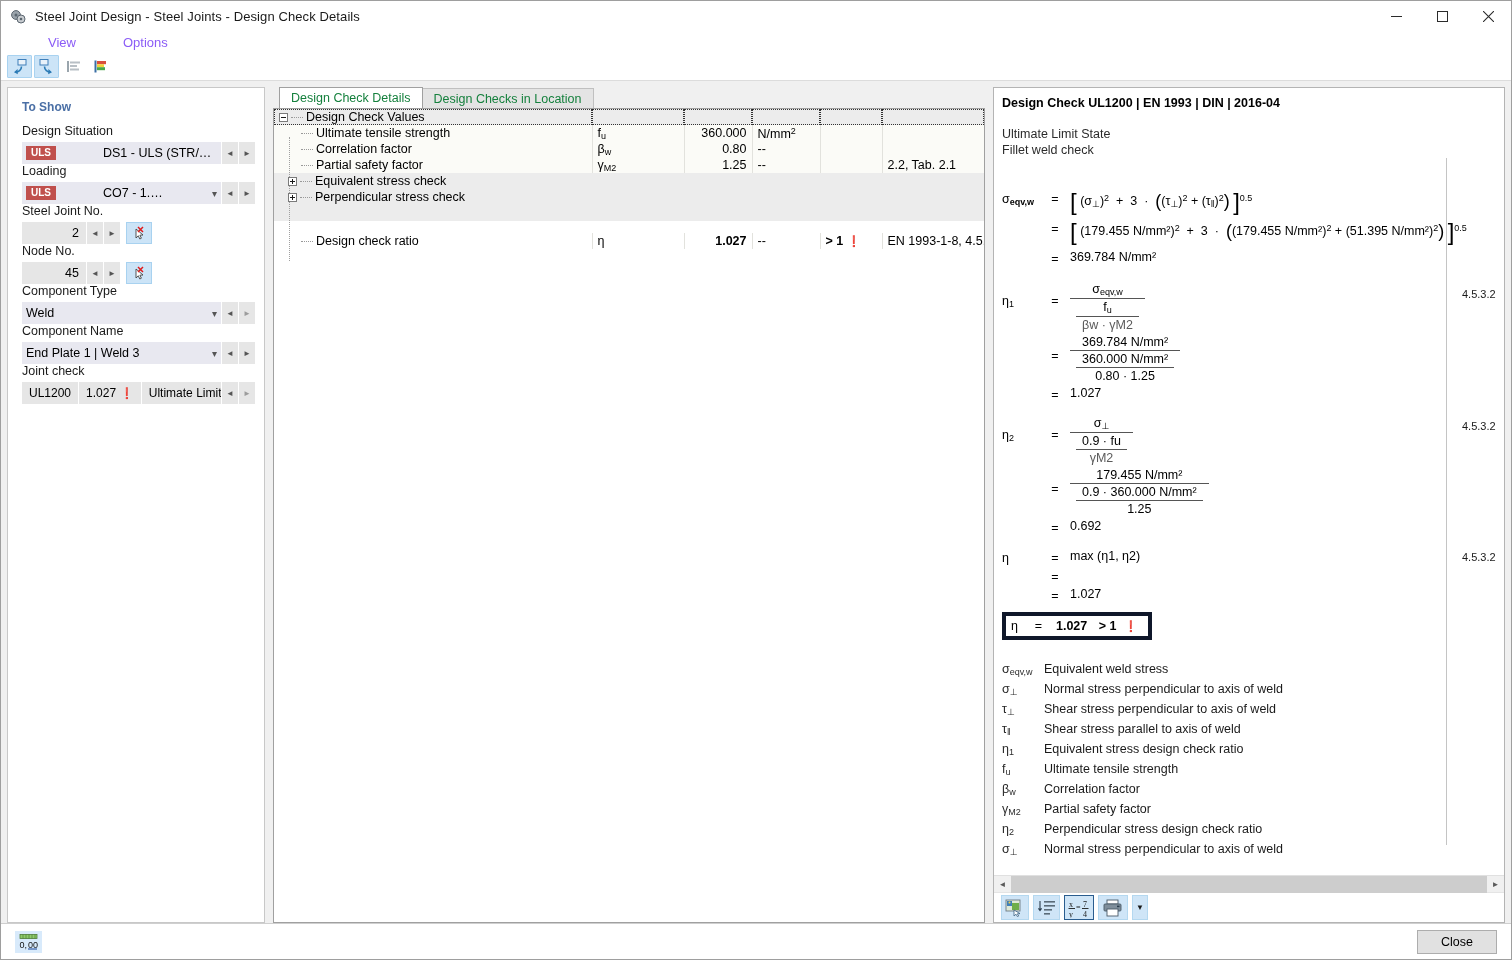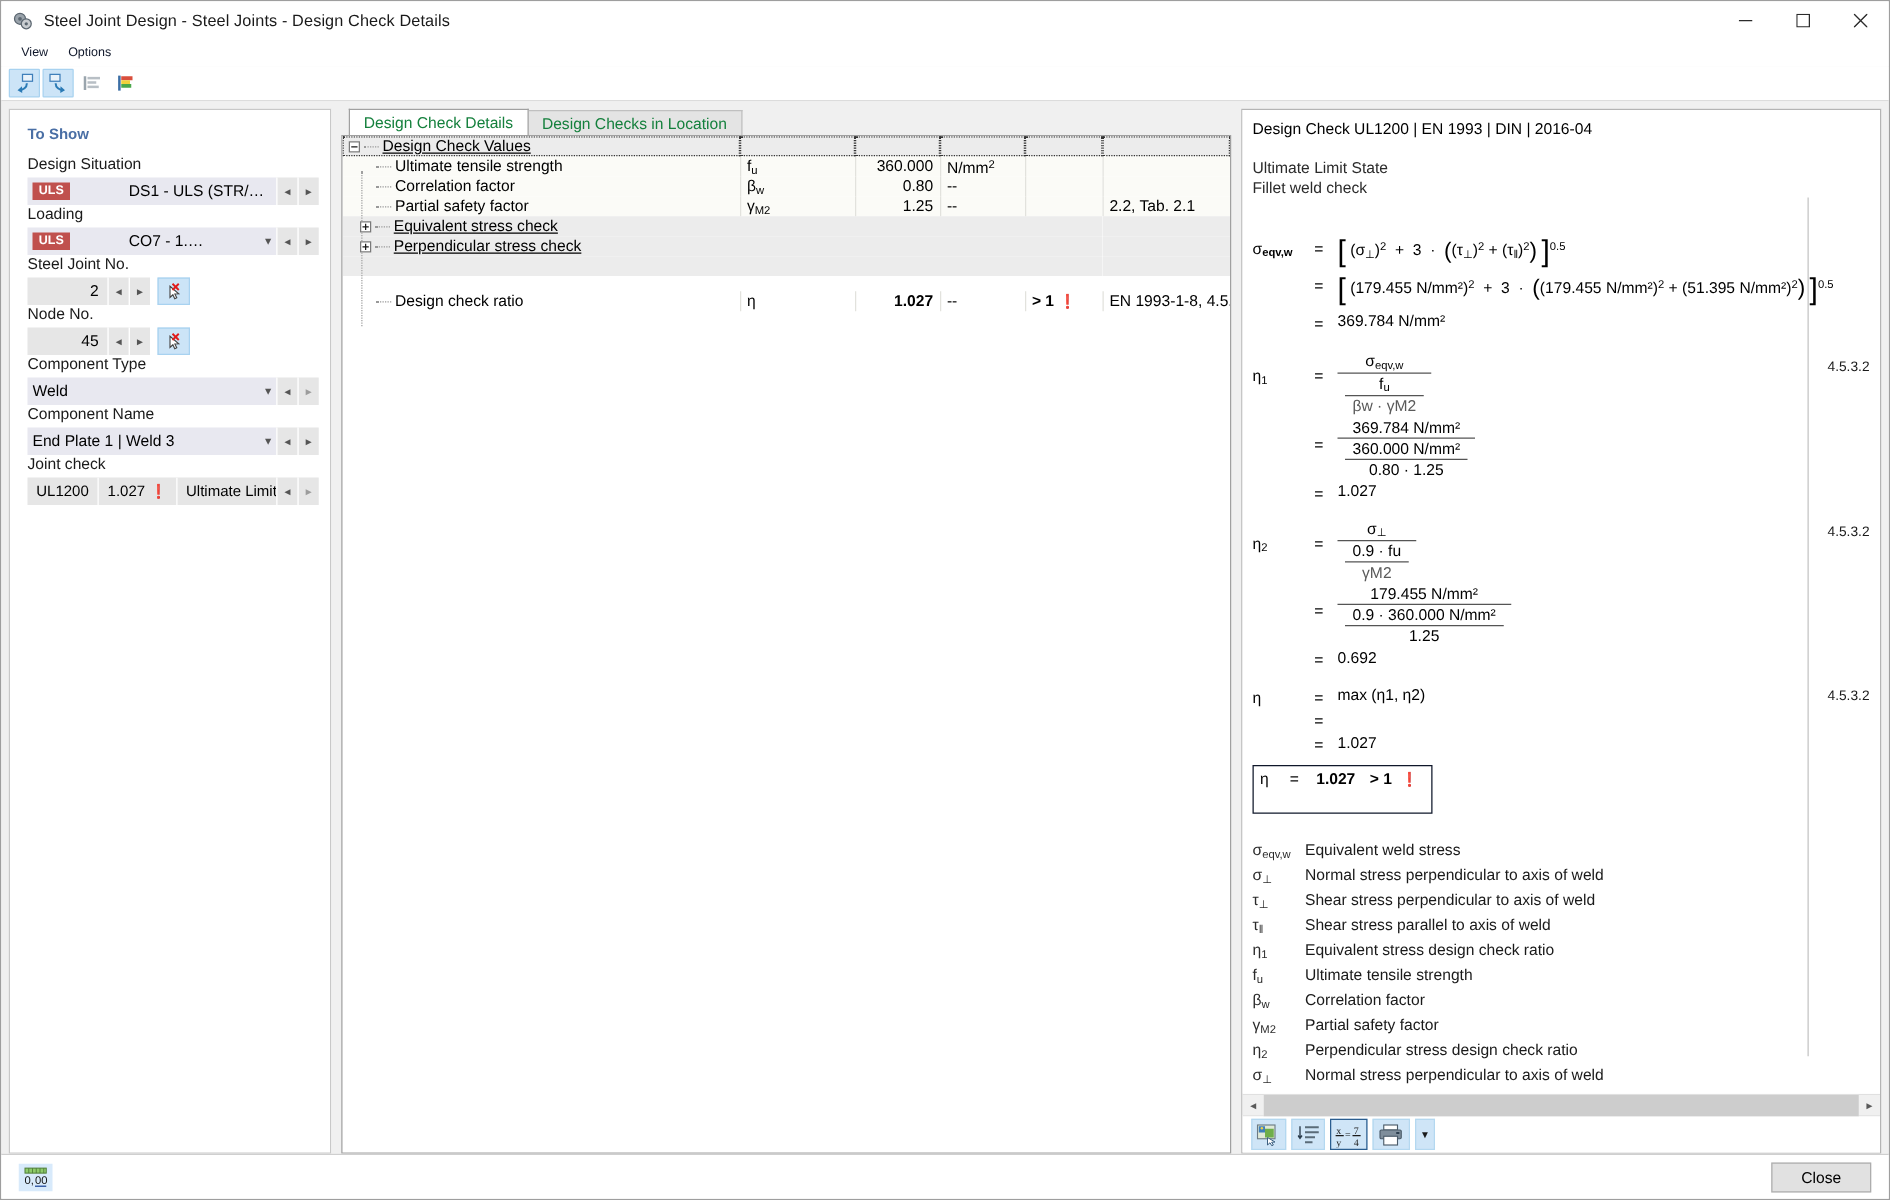--- a/index.html
+++ b/index.html
@@ -50,23 +50,24 @@
   }
 
   
   .menubar {
     height: 21px; min-height: 21px;
     background: #ffffff;
     display: flex; align-items: center;
     padding-left: 8px;
   }
   .menuitem {
-    font-size: 10px;
+    font-size: 13px;
     padding: 2px 8px;
-    color: #0f172a;
+    color: #8b5cf6;
+    margin-left: 31px;
   }
 
   
   .toolbar {
     height: 28px; min-height: 28px;
     background: #ffffff;
     display: flex; align-items: center;
     padding-left: 6px;
     border-bottom: 1px solid #dcdcdc;
   }
@@ -200,21 +201,21 @@
     white-space: nowrap;
     overflow: hidden;
   }
   .col-name  { width: 318px; }
   .col-sym   { width: 92px;  }
   .col-val   { width: 68px;  text-align: right; }
   .col-unit  { width: 68px;  }
   .col-cmp   { width: 62px;  }
   .col-ref   { width: auto;  }
 
-  tr.group td { background: #ececec; text-decoration: underline; }
+  tr.group td { background: #ececec; }
   tr.group td.col-name { font-weight: normal; }
   tr.rowA td { background: #fbfbf7; }
   tr.rowB td { background: #ffffff; }
   tr.spacer td { background: #ececec; height: 16px; }
   tr.blank td  { background: #ffffff; height: 12px; }
   .cell-b { border-right: 1px solid #e2e2dd; }
   .expander {
     display: inline-block;
     width: 9px; height: 9px;
     border: 1px solid #7a7a7a;
@@ -246,43 +247,43 @@
     display: flex; flex-direction: column;
     margin-left: 8px;
   }
   .doc {
     flex: 1; min-height: 0;
     position: relative;
     overflow: hidden;
     padding: 8px 0 0 8px;
     background: #ffffff;
   }
-  .doc-title { font-size: 12.5px; font-weight: normal; margin-bottom: 16px; }
+  .doc-title { font-size: 12.5px; font-weight: bold; margin-bottom: 16px; }
   .doc-sub { font-size: 12.5px; line-height: 16px; color: #2b2b2b; }
   .ref-divider {
     position: absolute; left: 452px; top: 70px; bottom: 30px;
     border-left: 1px solid #c4c4c4;
   }
   .refmark { position: absolute; left: 460px; font-size: 11px; color: #1a1a1a; }
 
   .mathblock { position: relative; margin-top: 24px; font-size: 12.5px; }
   .mrow { display: flex; align-items: flex-start; margin-bottom: 3px; }
   .mlhs { width: 38px; flex: none; text-align: left; padding-top: 2px;}
   .meq  { width: 30px; flex: none; text-align: center; padding-top: 2px;}
   .mrhs { flex: 1; }
   .g { color: #5a5a5a; }
   .frac { display: inline-block; vertical-align: middle; text-align: center; }
   .frac .num { display: block; padding: 0 6px 1px 6px; }
   .frac .den { display: block; border-top: 1px solid #555; padding: 1px 6px 0 6px; }
   .brk { font-size: 24px; font-weight: 200; vertical-align: -5px; line-height: 1; }
   .pbrk { font-size: 18px; font-weight: 200; vertical-align: -2px; line-height:1;}
   .resultbox {
     display: inline-block;
-    border: 1px solid #0f172a;
-    padding: 3px 10px 20px 5px;
+    border: 4px solid #0f172a;
+    padding: 3px 10px 3px 5px;
     margin-top: 6px;
     font-size: 12.5px;
   }
 
   .legend { margin-top: 22px; }
   .leg-row { display: flex; align-items: baseline; height: 20px; font-size: 12.5px; }
   .leg-sym { width: 42px; flex: none; color: #2b2b2b; }
   .leg-txt { color: #1a1a1a; }
 
   

